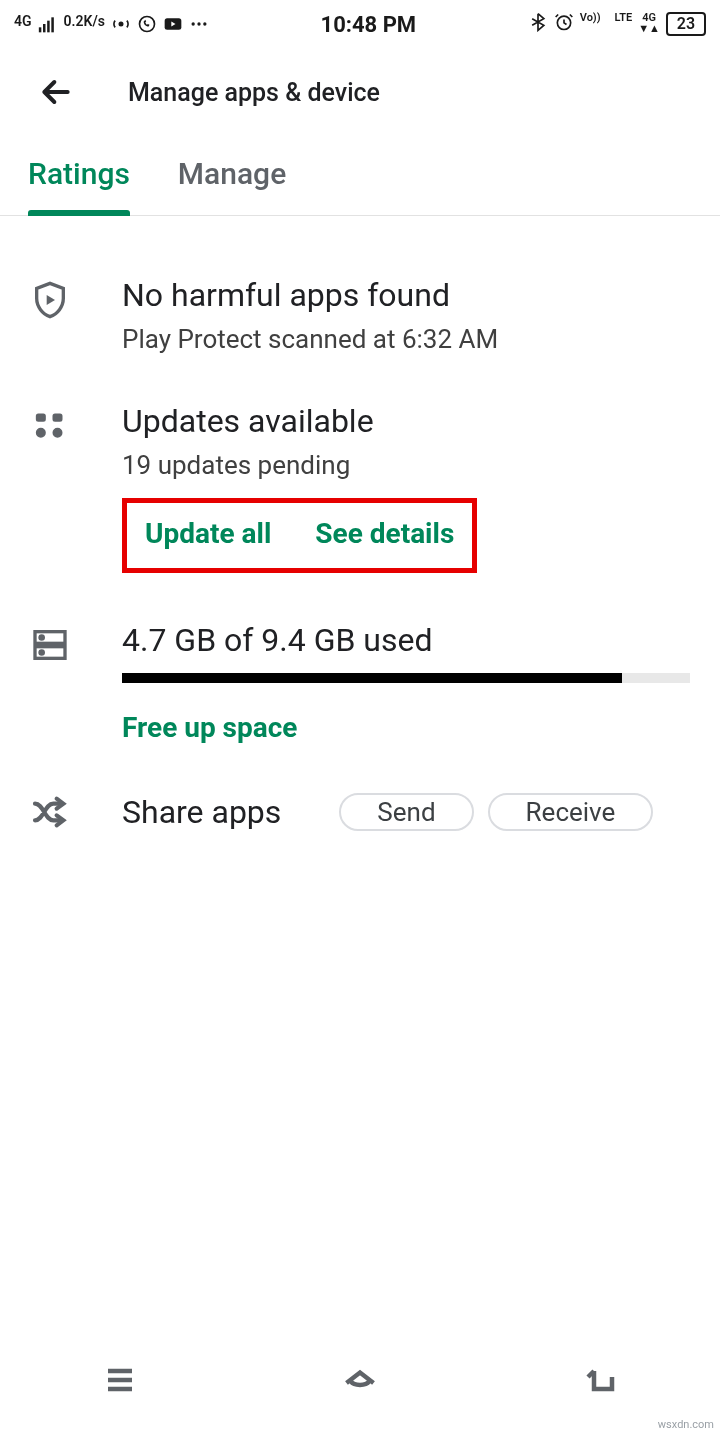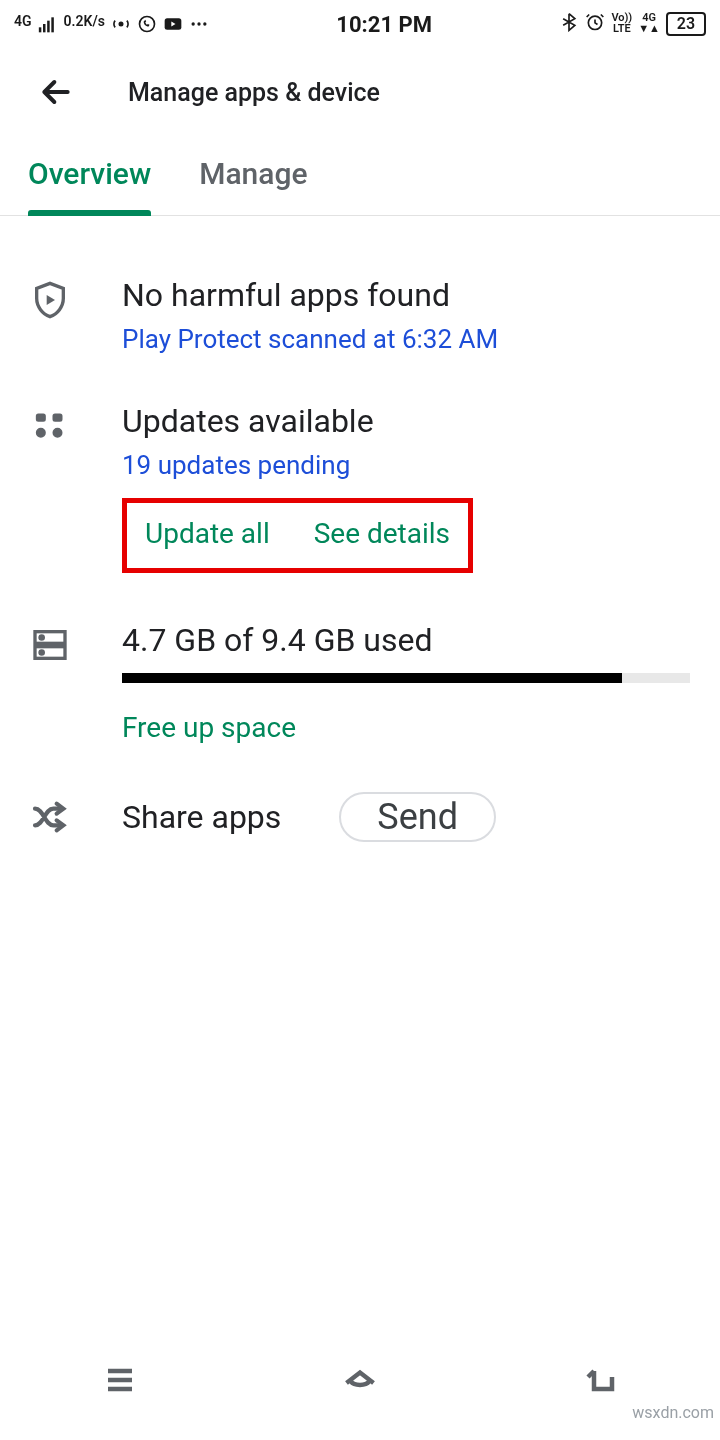--- a/index.html
+++ b/index.html
@@ -27,50 +27,50 @@
   .tab { font-size: 30px; font-weight: 500; color: #5f6368; padding-bottom: 24px; position: relative; }
   .tab.active { color: #00875a; }
   .tab.active::after { content: ""; position: absolute; left: 0; right: 0; bottom: -1px; height: 6px; background: #00875a; border-radius: 3px 3px 0 0; }
 
   
   .content { padding: 36px 30px 0 30px; }
   .row { display: flex; align-items: flex-start; padding: 24px 0; }
   .row .leading { width: 92px; display: flex; justify-content: flex-start; align-items: flex-start; padding-top: 4px; }
   .row .body { flex: 1; }
   .title-text { font-size: 32px; color: #202124; font-weight: 400; }
-  .subtitle-text { font-size: 26px; color: #1d4ed8; margin-top: 10px; }
+  .subtitle-text { font-size: 26px; color: #404040; margin-top: 10px; }
   .action-links { display: flex; gap: 44px; margin-top: 28px; }
-  .link-btn { font-size: 28px; color: #00875a; font-weight: 400; background: none; border: none; }
+  .link-btn { font-size: 28px; color: #00875a; font-weight: 700; background: none; border: none; }
   .highlight-box { border: 5px solid #e60000; padding: 14px 18px 18px 18px; margin-top: 18px; display: inline-flex; gap: 44px; }
   .highlight-box .link-btn { font-size: 28px; }
 
   
   .storage-bar { height: 10px; background: #e8e8e8; margin-top: 14px; position: relative; width: 100%; }
   .storage-fill { height: 100%; background: #000; width: 88%; }
 
   
   .share-row { display: flex; align-items: center; padding: 24px 0; }
   .share-row .leading { width: 92px; display: flex; justify-content: flex-start; }
   .share-row .title-text { flex: 0 0 auto; margin-right: 44px; }
-  .pill-btn { border: 2px solid #dadce0; border-radius: 999px; font-size: 36px; color: #3c4043; background: #fff; padding: 2px 36px; margin-left: 14px; font-weight: 400; }
+  .pill-btn { border: 2px solid #dadce0; border-radius: 999px; font-size: 26px; color: #3c4043; background: #fff; padding: 2px 36px; margin-left: 14px; font-weight: 400; }
 
   
   .ratings-row { display: flex; align-items: center; padding: 24px 0; }
   .ratings-row .leading { width: 92px; display: flex; justify-content: flex-start; }
 
   
   .icon svg { width: 40px; height: 40px; stroke: #5f6368; }
   .storage-icon svg, .shield-icon svg, .grid-icon svg, .shuffle-icon svg, .star-icon svg { width: 40px; height: 40px; }
 
   
   .nav-bar { position: absolute; bottom: 28px; left: 0; right: 0; height: 64px; display: flex; justify-content: space-around; align-items: center; }
   .nav-btn { width: 56px; height: 40px; display: flex; align-items: center; justify-content: center; }
   .nav-btn svg { width: 44px; height: 36px; stroke: #5f6368; fill: none; stroke-width: 3; }
 
-  .watermark { position: absolute; right: 6px; bottom: 18px; font-size: 16px; color: #9aa0a6; }
+  .watermark { position: absolute; right: 6px; bottom: 9px; font-size: 11px; color: #9aa0a6; }
 </style>
 </head>
 <body>
 
 <div class="status-bar">
   <div class="sb-left">
     <span class="xsmall">4G</span>
     <span class="sb-icon">
       <svg viewBox="0 0 24 24">
           <rect x="1" y="16" width="3" height="6" fill="#1a1a1a"></rect>
@@ -99,34 +99,34 @@
         </svg>
     </span>
     <span class="sb-icon">
       <svg viewBox="0 0 24 24" fill="#1a1a1a">
           <circle cx="5" cy="12" r="2"></circle>
           <circle cx="12" cy="12" r="2"></circle>
           <circle cx="19" cy="12" r="2"></circle>
         </svg>
     </span>
   </div>
-  <div class="sb-time">10:21 PM</div>
+  <div class="sb-time">10:48 PM</div>
   <div class="sb-right">
     <span class="sb-icon">
       <svg viewBox="0 0 24 24" fill="none" stroke="#1a1a1a" stroke-width="2">
           <path d="M12 2v20l7-6-14-8m0 8l14-8-7-6"></path>
         </svg>
     </span>
     <span class="sb-icon">
       <svg viewBox="0 0 24 24" fill="none" stroke="#1a1a1a" stroke-width="2">
           <circle cx="12" cy="13" r="8"></circle>
           <path d="M12 9v4l3 2M5 3l-3 3M19 3l3 3"></path>
         </svg>
     </span>
-    <span style="display:flex;flex-direction:column;align-items:center;line-height:1;">
+    <span style="display:flex;flex-direction:row;align-items:center;line-height:1;gap:14px;">
       <span class="xsmall" style="font-size:11px">Vo))</span>
       <span class="xsmall" style="font-size:11px">LTE</span>
     </span>
     <span style="display:flex;flex-direction:column;align-items:center;line-height:1;">
       <span class="xsmall" style="font-size:11px">4G</span>
       <span class="xsmall" style="font-size:11px">▼▲</span>
     </span>
     <span class="batt">23</span>
   </div>
 </div>
@@ -134,21 +134,21 @@
 <div class="app-bar">
   <div class="back-btn">
     <svg viewBox="0 0 24 24" fill="none" stroke="#202124" stroke-width="2.4" stroke-linecap="round" stroke-linejoin="round">
         <path d="M19 12H5M11 18l-6-6 6-6"></path>
       </svg>
   </div>
   <div class="app-title">Manage apps &amp; device</div>
 </div>
 
 <div class="tabs">
-  <div class="tab active">Overview</div>
+  <div class="tab active">Ratings</div>
   <div class="tab">Manage</div>
 </div>
 
 <div class="content">
 
   <div class="row">
     <div class="leading icon shield-icon">
       <svg viewBox="0 0 24 24" fill="none" stroke="#5f6368" stroke-width="2">
           <path d="M12 2l8 3v6c0 5-3.5 9.5-8 11-4.5-1.5-8-6-8-11V5l8-3z"></path>
           <path d="M10 9v6l5-3z" fill="#5f6368" stroke="none"></path>
@@ -201,20 +201,21 @@
 
   <div class="share-row">
     <div class="leading icon shuffle-icon">
       <svg viewBox="0 0 24 24" fill="none" stroke="#5f6368" stroke-width="2.5" stroke-linecap="round">
           <path d="M3 7c5 0 6 10 11 10h4M3 17c5 0 6-10 11-10h4"></path>
           <path d="M16 4l4 3-4 3M16 14l4 3-4 3"></path>
         </svg>
     </div>
     <div class="title-text">Share apps</div>
     <button class="pill-btn">Send</button>
+    <button class="pill-btn">Receive</button>
   </div>
 
 
 </div>
 
 <div class="nav-bar">
   <div class="nav-btn">
     <svg viewBox="0 0 24 24">
         <path d="M4 6h16M4 12h16M4 18h16"></path>
       </svg>

